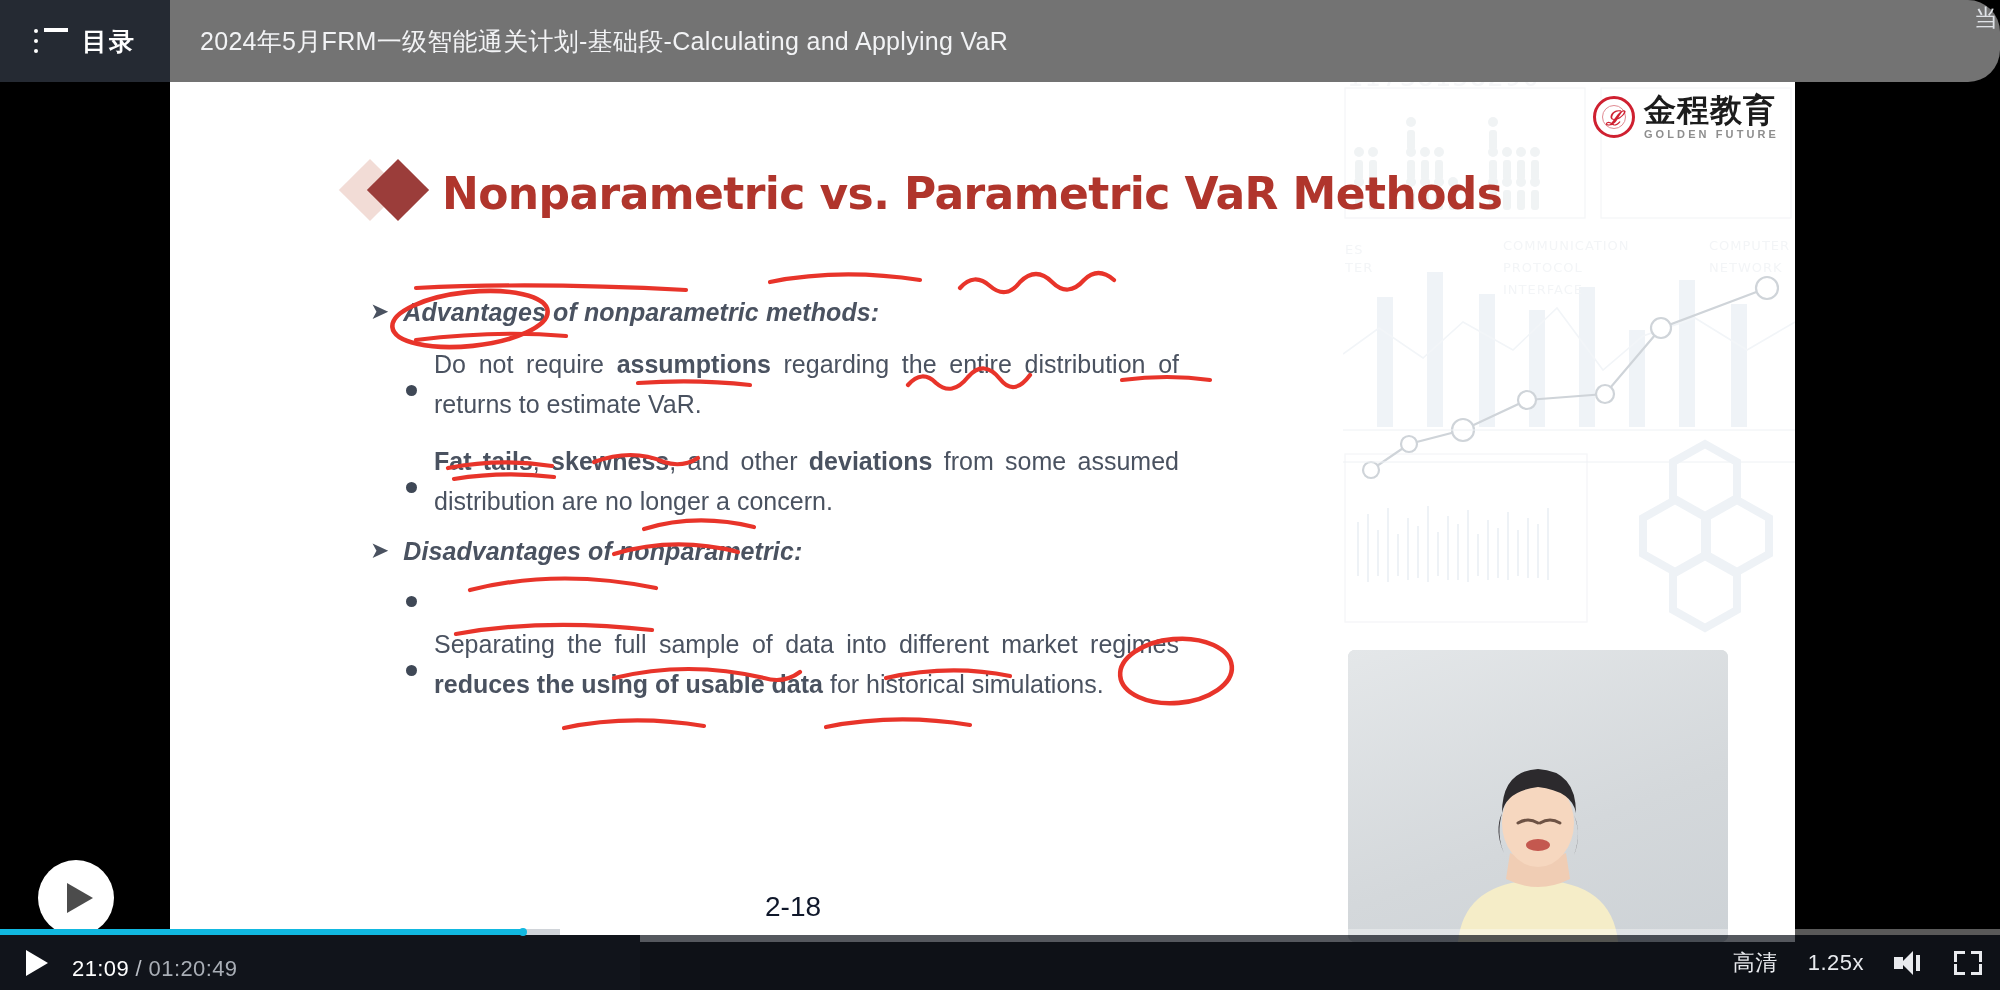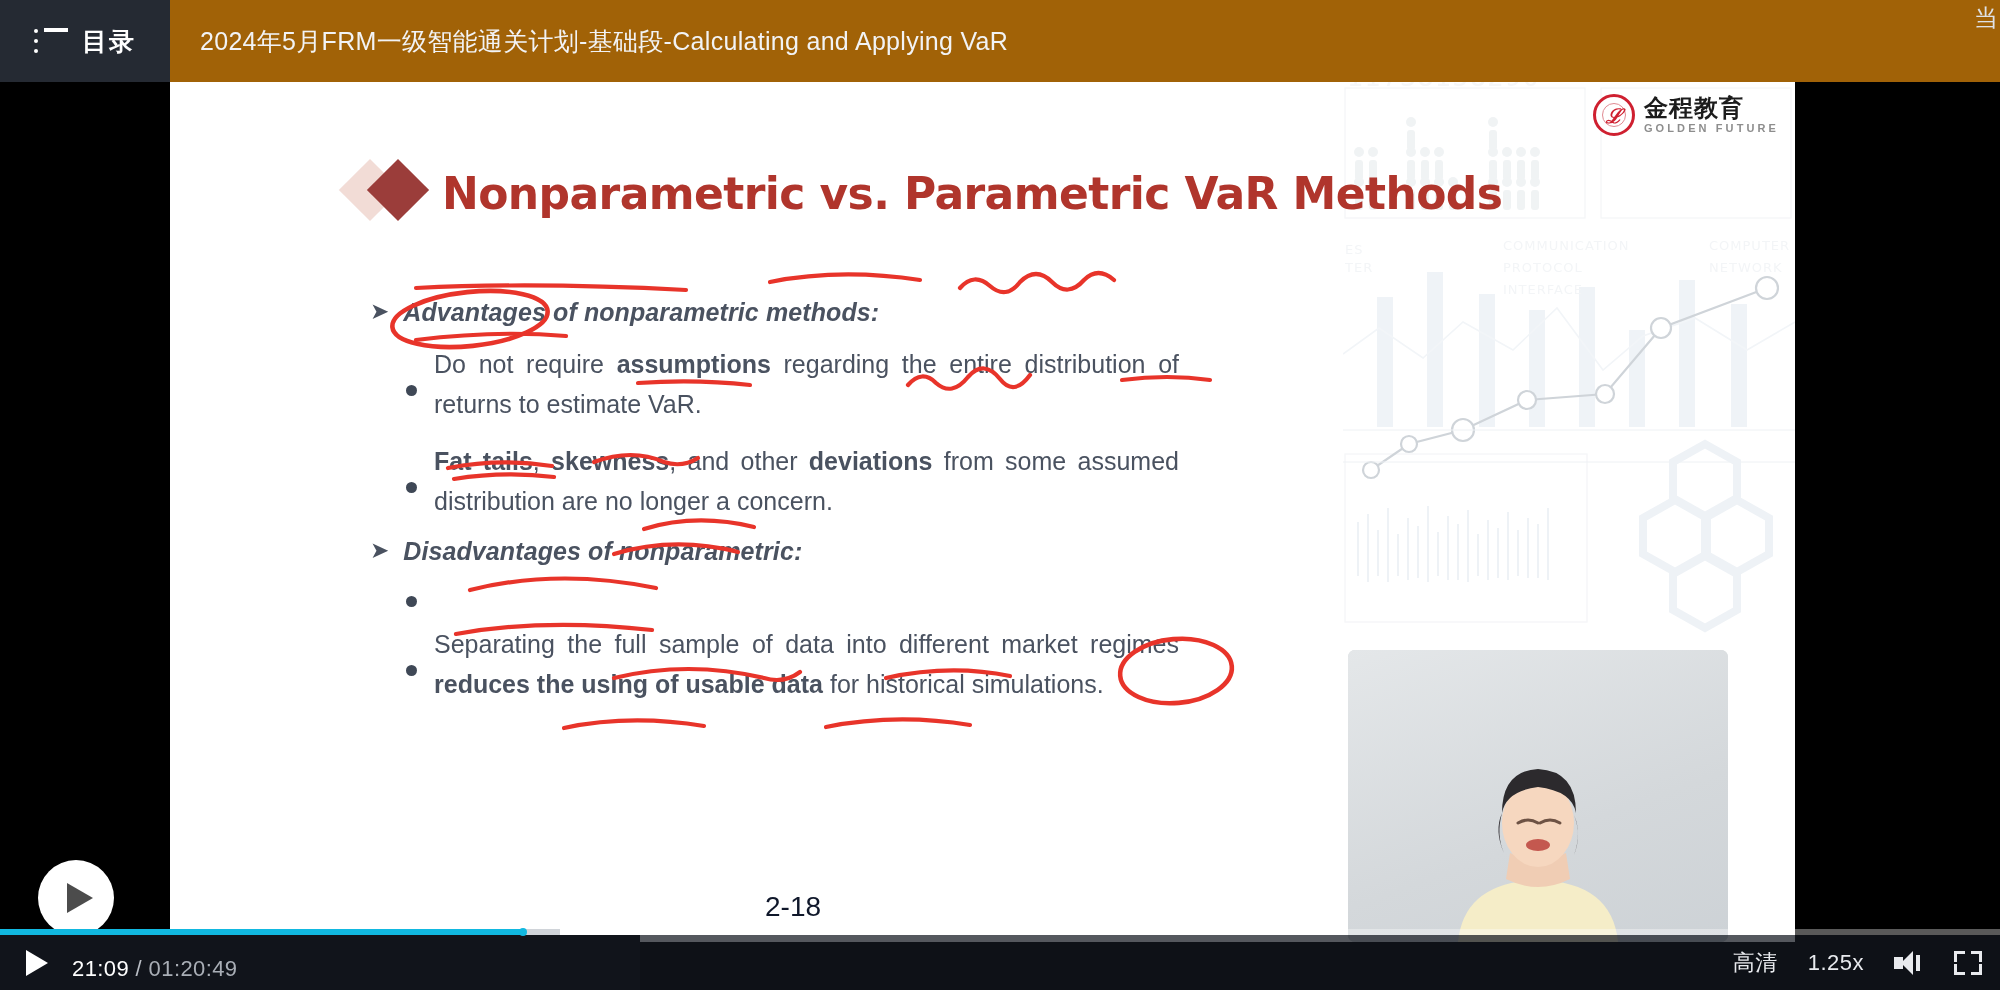--- a/index.html
+++ b/index.html
@@ -2,21 +2,21 @@
 <html><head>
 <meta charset="utf-8">
 <style>
   * { margin:0; padding:0; box-sizing:border-box; }
   html,body { width:2000px; height:990px; overflow:hidden; background:#000; }
   body { font-family:"Liberation Sans","DejaVu Sans",sans-serif; }
 
   #app { position:relative; width:2000px; height:990px; background:#000; }
 
   
-  .topbar { position:absolute; left:0; top:0; width:2000px; height:82px; background:#a16207; display:flex; align-items:center; z-index:40; }
+  .topbar { position:absolute; left:0; top:0; width:2000px; height:82px; background:#737373; display:flex; align-items:center; z-index:40;border-radius:32px; }
   .toc-btn { width:170px; height:82px; background:#252a33; display:flex; align-items:center; justify-content:center; gap:14px; cursor:pointer; }
   .toc-icon { width:34px; height:26px; position:relative; }
   .toc-icon i { position:absolute; left:10px; width:24px; height:3.5px; background:#fff; border-radius:1px; }
   .toc-icon i:nth-child(1){ top:1px; } .toc-icon i:nth-child(2){ top:11px; } .toc-icon i:nth-child(3){ top:21px; }
   .toc-icon b { position:absolute; left:0; width:4px; height:4px; background:#fff; border-radius:50%; }
   .toc-icon b:nth-of-type(1){ top:1px; } .toc-icon b:nth-of-type(2){ top:11px; } .toc-icon b:nth-of-type(3){ top:21px; }
   .toc-label { color:#fff; font-size:25px; font-weight:bold; letter-spacing:2px; }
   .course-title { color:#f2f3f5; font-size:25px; margin-left:30px; white-space:nowrap; letter-spacing:.3px; }
 
   
@@ -25,21 +25,21 @@
 
   
   .wm { position:absolute; right:0; top:0; width:452px; height:556px; overflow:hidden; pointer-events:none; }
   .wm svg { position:absolute; left:0; top:0; }
 
   .logo { position:absolute; right:16px; top:12px; display:flex; align-items:center; gap:9px; }
   .seal { width:42px; height:42px; border-radius:50%; border:3px solid #cf2030; position:relative; background:#fff; flex:none; }
   .seal::before { content:""; position:absolute; left:6px; top:6px; right:6px; bottom:6px; border-radius:50%; border:1.5px solid #e08a92; }
   .seal span { position:absolute; inset:0; display:flex; align-items:center; justify-content:center; color:#cf2030; font-size:20px; font-family:"Liberation Serif",serif; font-style:italic; font-weight:bold; }
   .logo-tx { line-height:1; }
-  .logo-cn { color:#1c1c1c; font-size:24px; font-weight:bold; letter-spacing:1px; }
+  .logo-cn { color:#1c1c1c; font-size:32px; font-weight:bold; letter-spacing:1px; }
   .logo-en { color:#8d8d8d; font-size:11px; letter-spacing:3.1px; margin-top:3px; font-weight:bold; }
 
   
   .s-title { position:absolute; left:178px; top:86px; display:flex; gap:0; }
   .dia { width:44px; height:44px; transform:rotate(45deg); }
   .dia.light { background:#f2dcd6; margin-right:-16px; }
   .dia.dark  { background:#9b3d3a; }
   .s-title h1 { margin-left:22px; color:#b0352c; font-size:44px; font-weight:bold; letter-spacing:-0.6px; white-space:nowrap; font-family:"DejaVu Sans",sans-serif; }
 
   

